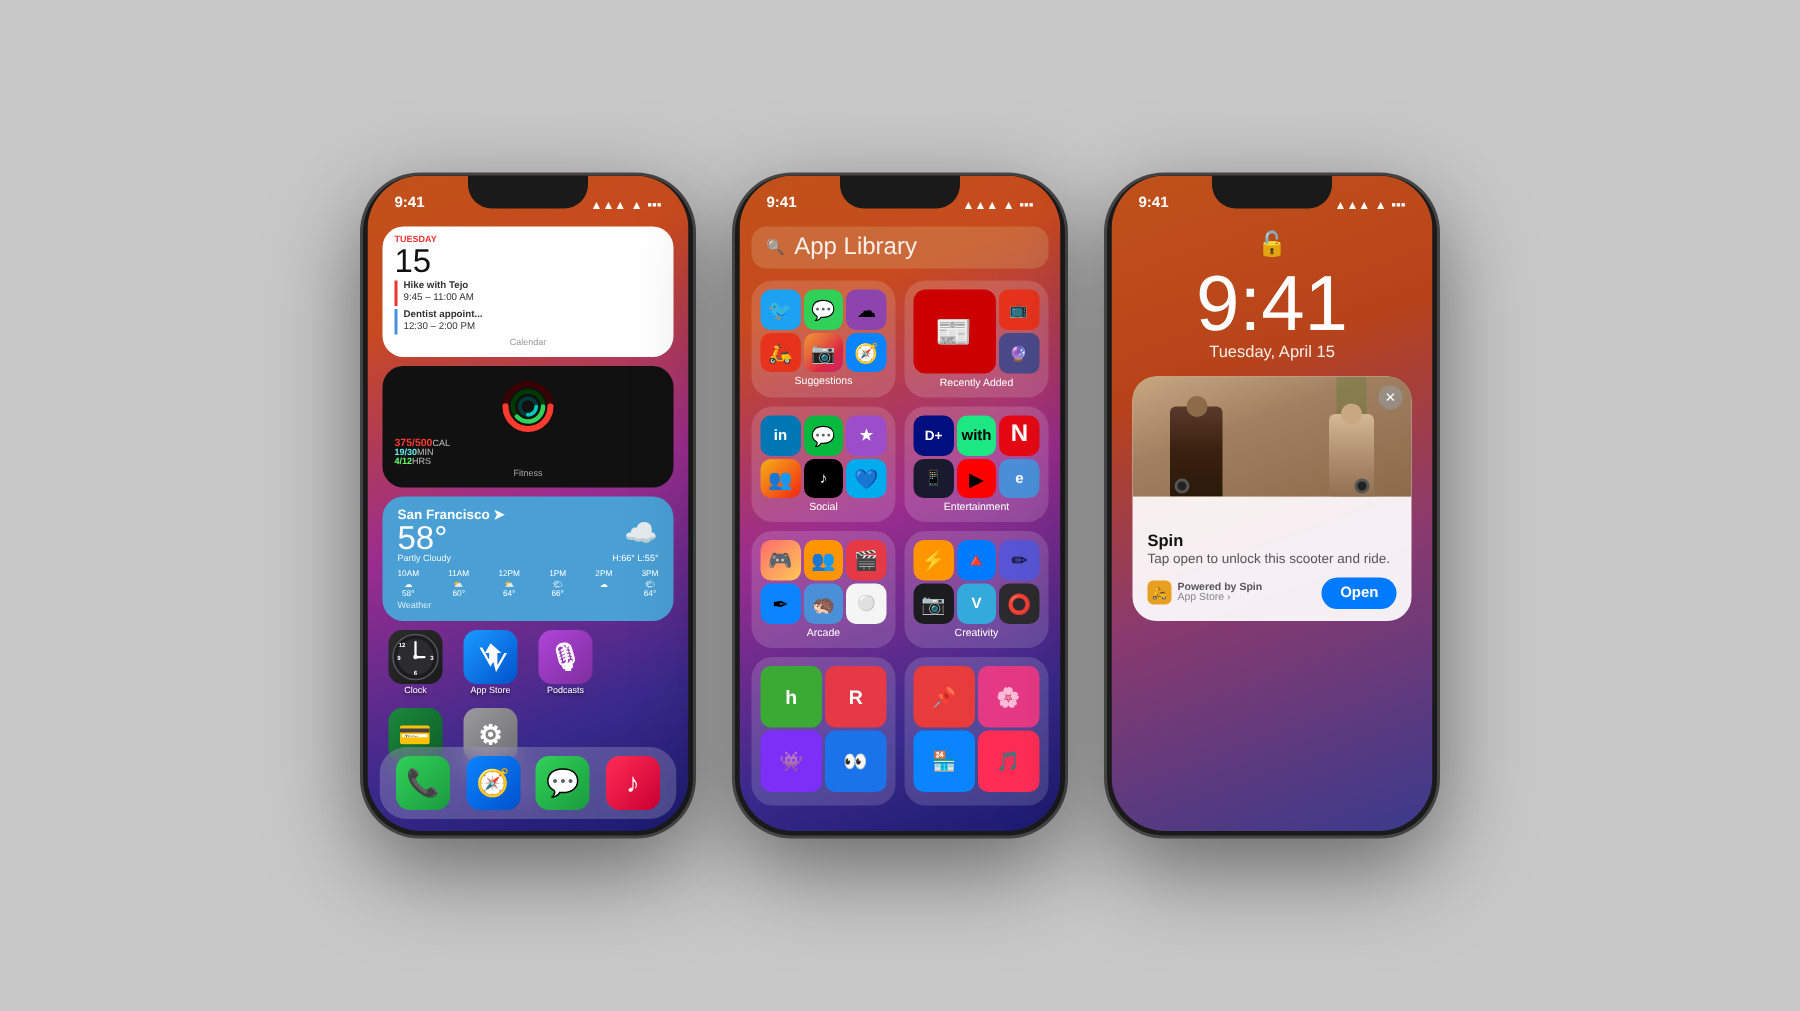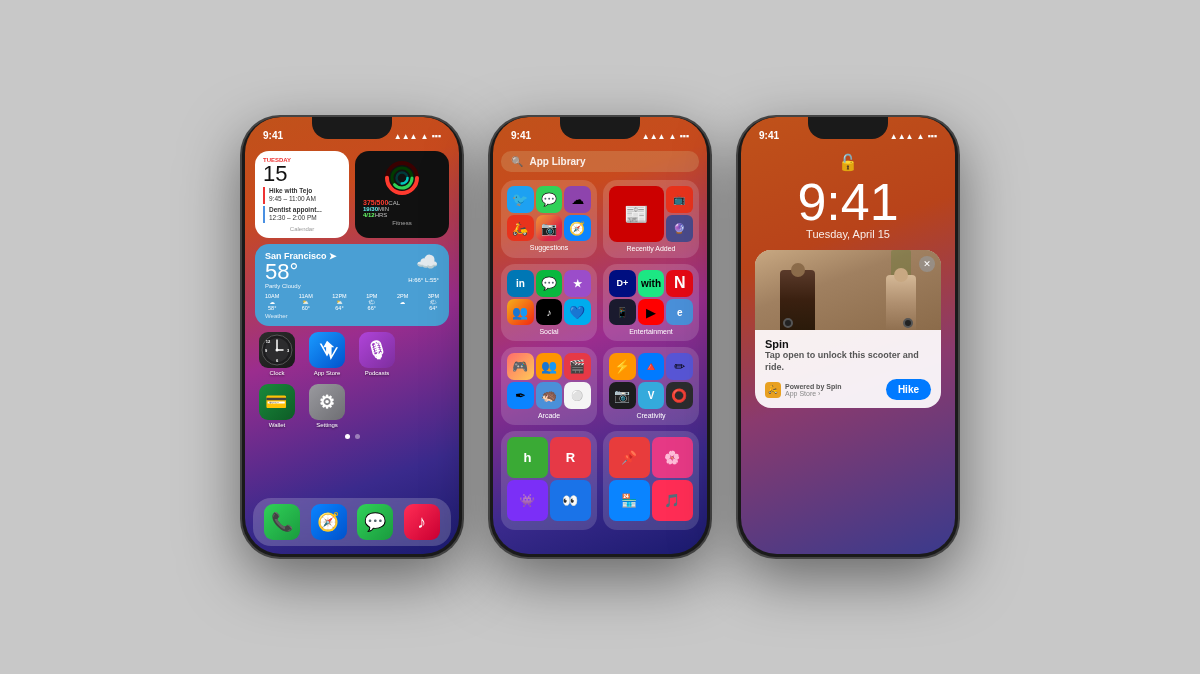--- a/index.html
+++ b/index.html
@@ -69,20 +69,21 @@
       position: absolute;
       top: 28px; left: 0; right: 0; bottom: 0;
       padding: 6px 10px 0;
     }
 
     
     .widgets-row {
       display: flex;
       gap: 6px;
       margin-bottom: 6px;
+      flex-direction: column;
     }
     .widget-calendar {
       flex: 1;
       background: white;
       border-radius: 14px;
       padding: 6px 8px;
       font-size: 7.5px;
       color: #333;
     }
     .widget-calendar .day-label { color: #e33; font-weight: 700; font-size: 6px; text-transform: uppercase; }
@@ -101,21 +102,21 @@
 
     
     .widget-weather {
       background: #4a9fd4;
       border-radius: 14px;
       padding: 7px 10px;
       color: white;
       margin-bottom: 6px;
       font-size: 7px;
     }
-    .weather-top { display: flex; justify-content: space-between; align-items: flex-start; }
+    .weather-top { display: flex; justify-content: space-between; align-items: flex-end; }
     .weather-city { font-size: 9px; font-weight: 600; }
     .weather-temp { font-size: 22px; font-weight: 200; line-height: 1; }
     .weather-desc { font-size: 6px; opacity: 0.9; }
     .weather-highs { font-size: 6px; }
     .weather-hourly { display: flex; justify-content: space-between; margin-top: 4px; }
     .weather-hour { text-align: center; font-size: 5.5px; }
     .weather-label-bottom { font-size: 6px; text-align: left; margin-top: 2px; opacity: 0.8; }
 
     
     .app-grid {
@@ -182,21 +183,21 @@
     .search-bar {
       background: rgba(210,150,100,0.4);
       border-radius: 10px;
       padding: 5px 10px;
       display: flex;
       align-items: center;
       gap: 6px;
       margin-bottom: 8px;
     }
     .search-bar .search-icon { font-size: 10px; color: rgba(255,255,255,0.8); }
-    .search-bar .search-text { font-size: 10px; color: rgba(255,255,255,0.9); font-weight: 700; }
+    .search-bar .search-text { font-size: 16px; color: rgba(255,255,255,0.9); font-weight: 400; }
 
     .folder-grid {
       display: grid;
       grid-template-columns: 1fr 1fr;
       gap: 6px;
     }
     .folder-cell {
       background: rgba(255,255,255,0.15);
       border-radius: 14px;
       padding: 6px;
@@ -243,23 +244,23 @@
       top: 6px; right: 6px;
       width: 16px; height: 16px;
       background: rgba(150,150,150,0.7);
       border-radius: 50%;
       display: flex;
       align-items: center;
       justify-content: center;
       font-size: 9px;
       color: white;
     }
-    .notif-body { padding: 8px 10px 8px; }
+    .notif-body { padding: 24px 10px 8px; }
     .notif-title { font-size: 11px; font-weight: 700; color: #111; }
-    .notif-desc { font-size: 9px; color: #555; margin-bottom: 6px; line-height: 1.3; font-weight: bold; }
+    .notif-desc { font-size: 9px; color: #555; margin-bottom: 6px; line-height: 1.3; }
     .notif-footer { display: flex; align-items: center; justify-content: space-between; }
     .notif-footer-left { display: flex; align-items: center; gap: 4px; }
     .notif-app-icon {
       width: 16px; height: 16px;
       border-radius: 4px;
       background: #e8a020;
       display: flex;
       align-items: center;
       justify-content: center;
       font-size: 8px;
@@ -623,19 +624,19 @@
           <div class="notif-footer">
             <div class="notif-footer-left">
               <div class="notif-app-icon">🛵</div>
               <div>
                 <div class="notif-powered">
                   <span>Powered by</span> <span style="font-weight:600;color:#555">Spin</span>
                 </div>
                 <div class="notif-appstore-link">App Store ›</div>
               </div>
             </div>
-            <button class="notif-open-btn">Hike</button>
+            <button class="notif-open-btn">Open</button>
           </div>
         </div>
       </div>
     </div>
   </div>
 </div>
 
 </body></html>

